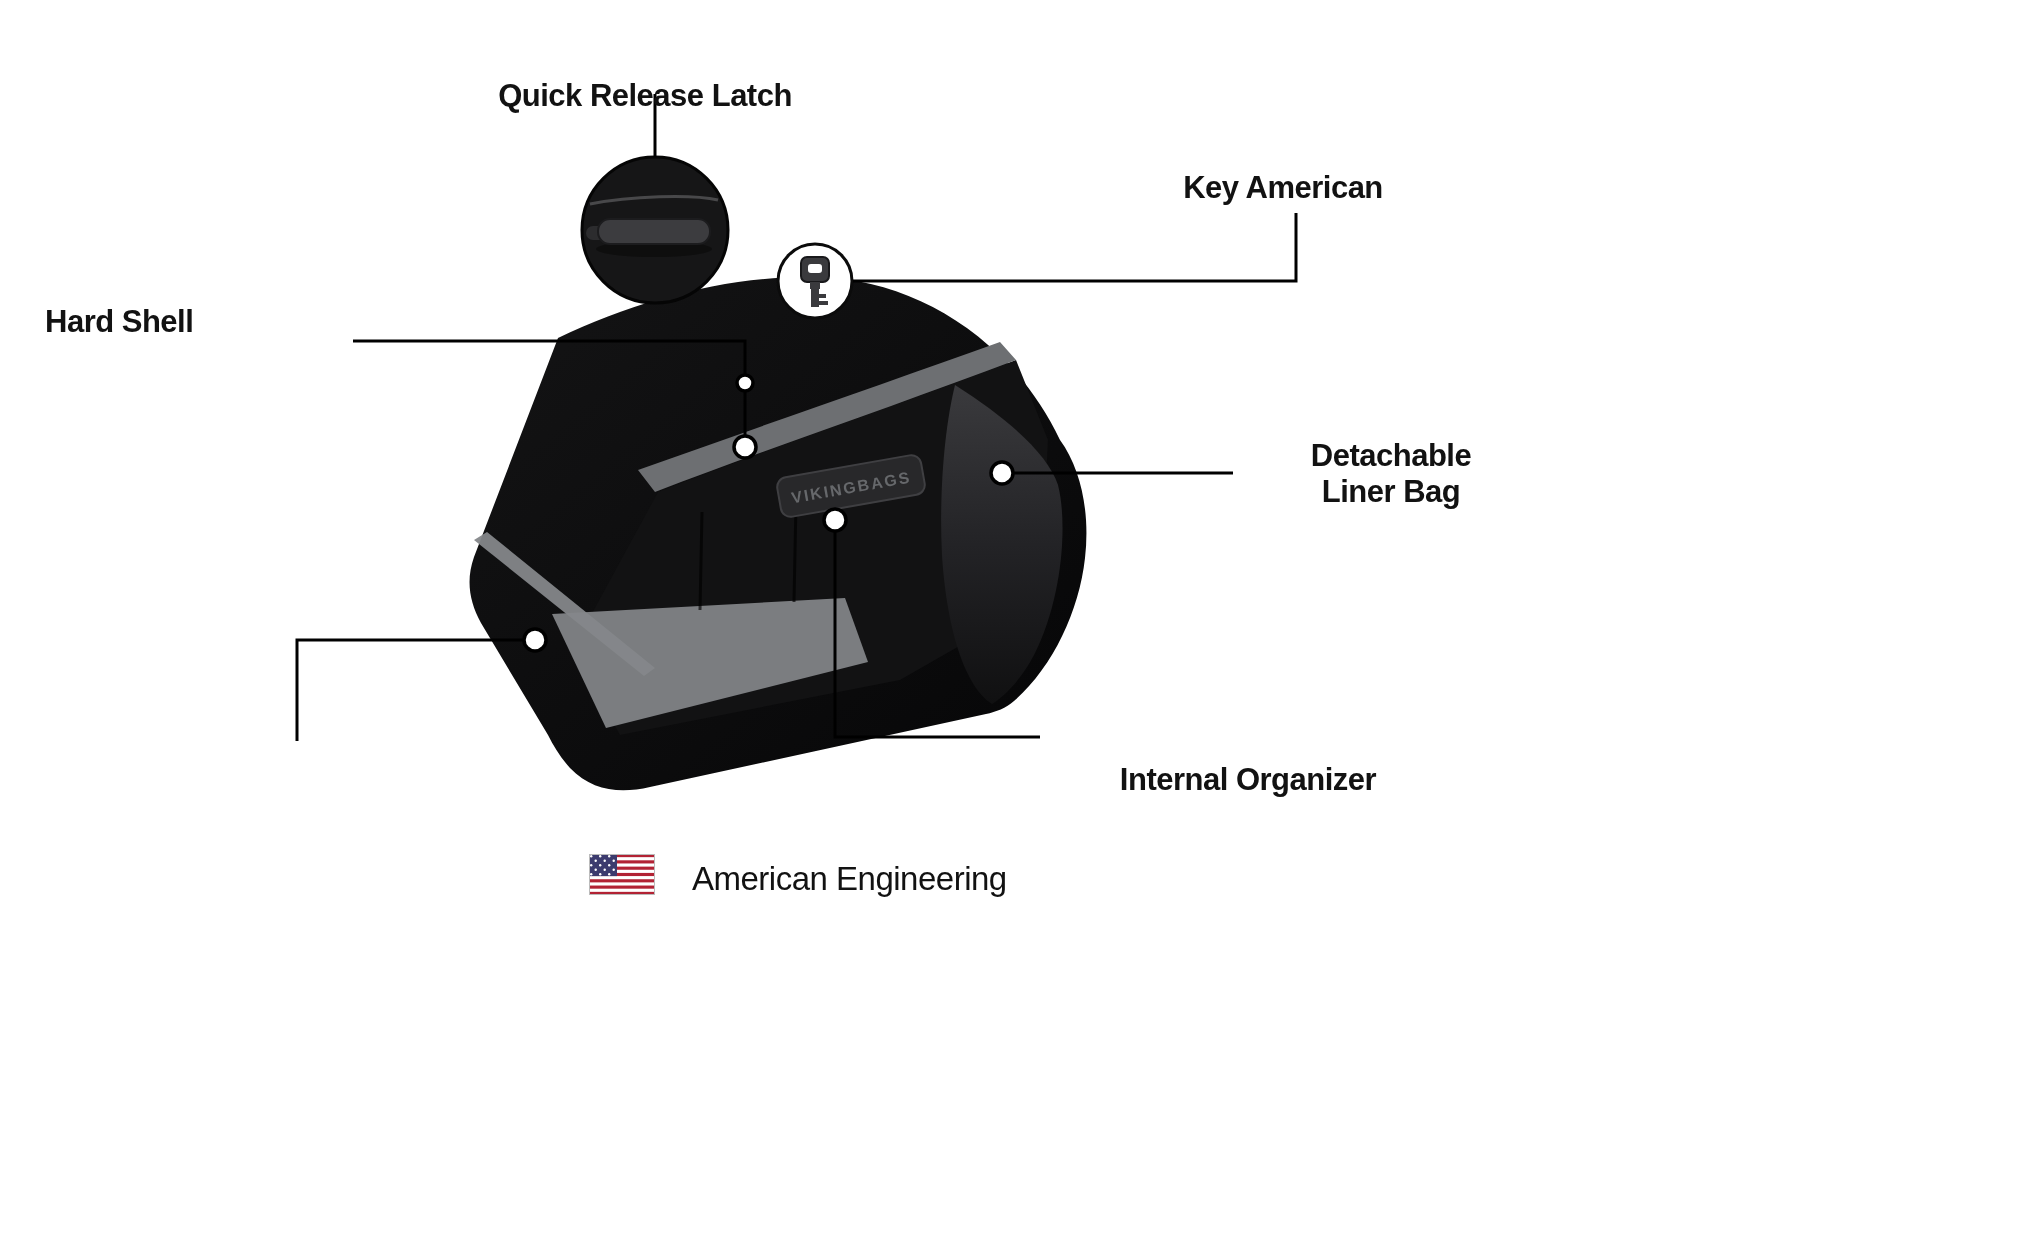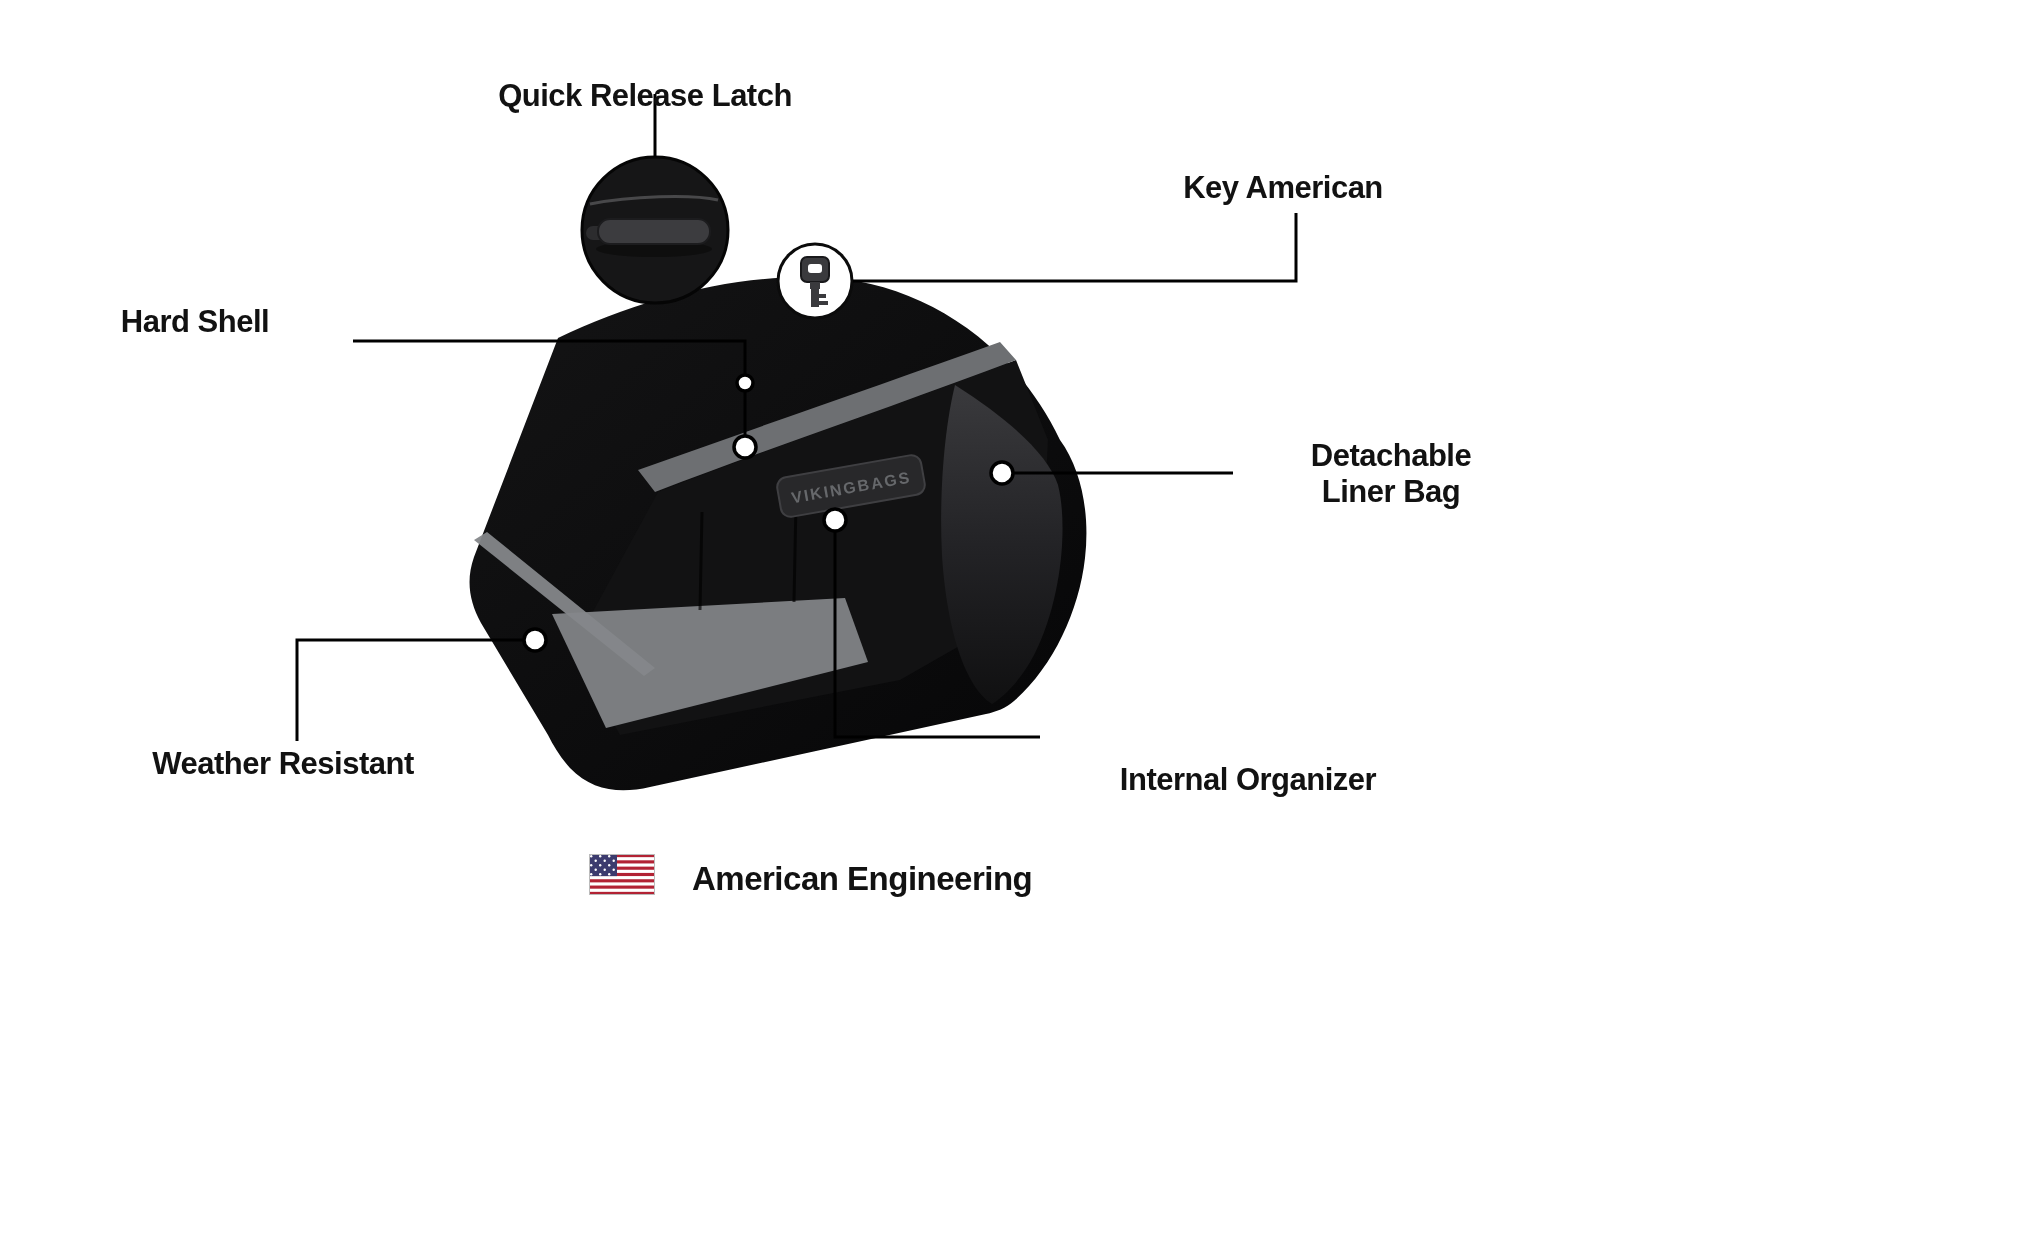--- a/index.html
+++ b/index.html
@@ -13,29 +13,29 @@
   }
   .label{
     position:absolute;
     font-weight:700;
     font-size:31px;
     line-height:36px;
     color:#121212;
     letter-spacing:-0.5px;
   }
   .label.center{text-align:center;}
-  .label.right{text-align:center;}
+  .label.right{text-align:left;}
   .label.left{text-align:center;}
   #diagram-svg{position:absolute;left:0;top:0;}
   #flag-svg{position:absolute;left:589px;top:854px;}
   .footer-label{
     position:absolute;
     left:692px;
     top:860px;
-    font-weight:700;
+    font-weight:400;
     font-size:33px;
     color:#121212;
     letter-spacing:-0.5px;
   }
 </style>
 </head>
 <body>
 
 <div id="stage">
 
@@ -142,21 +142,20 @@
 
   <div class="label right" style="left:45px;top:304px;width:300px;">
     <div>Hard Shell</div>
   </div>
 
   <div class="label left" style="left:1241px;top:438px;width:300px;">
     <div>Detachable</div>
     <div>Liner Bag</div>
   </div>
 
-  <div class="label center" style="left:83px;top:746px;width:400px;">Weather Resistant</div>
 
   <div class="label left" style="left:1048px;top:720px;width:400px;margin-top:42px;">Internal Organizer</div>
 
   <svg id="flag-svg" width="66" height="41" viewBox="0 0 66 41" xmlns="http://www.w3.org/2000/svg">
     <defs>
       <pattern id="stars" width="9" height="9" patternUnits="userSpaceOnUse">
         <circle cx="2.2" cy="2.2" r="1.2" fill="#ffffff"></circle>
         <circle cx="6.7" cy="6.7" r="1.2" fill="#ffffff"></circle>
       </pattern>
     </defs>

